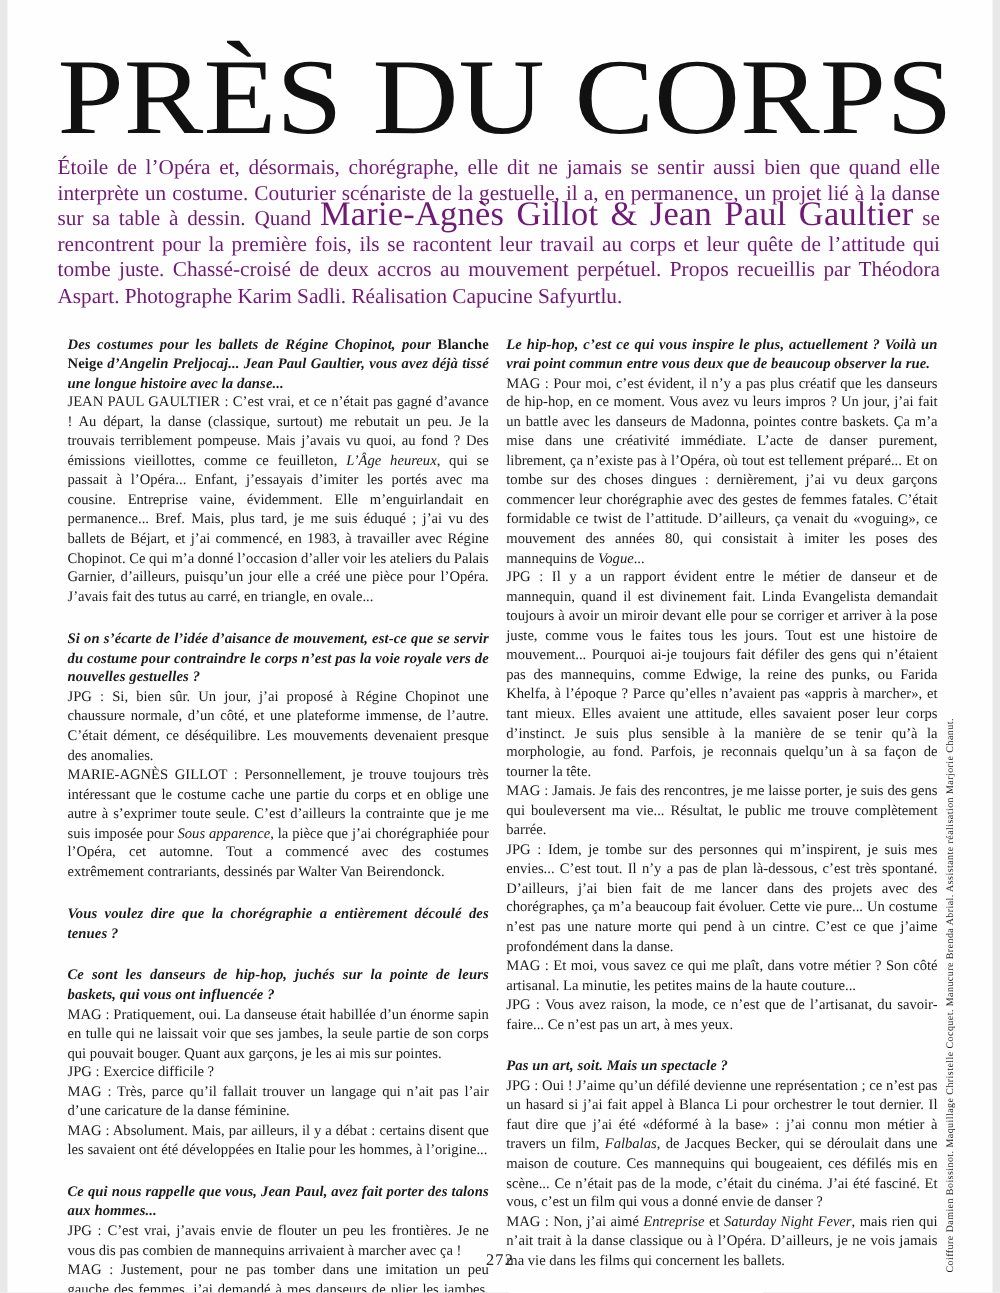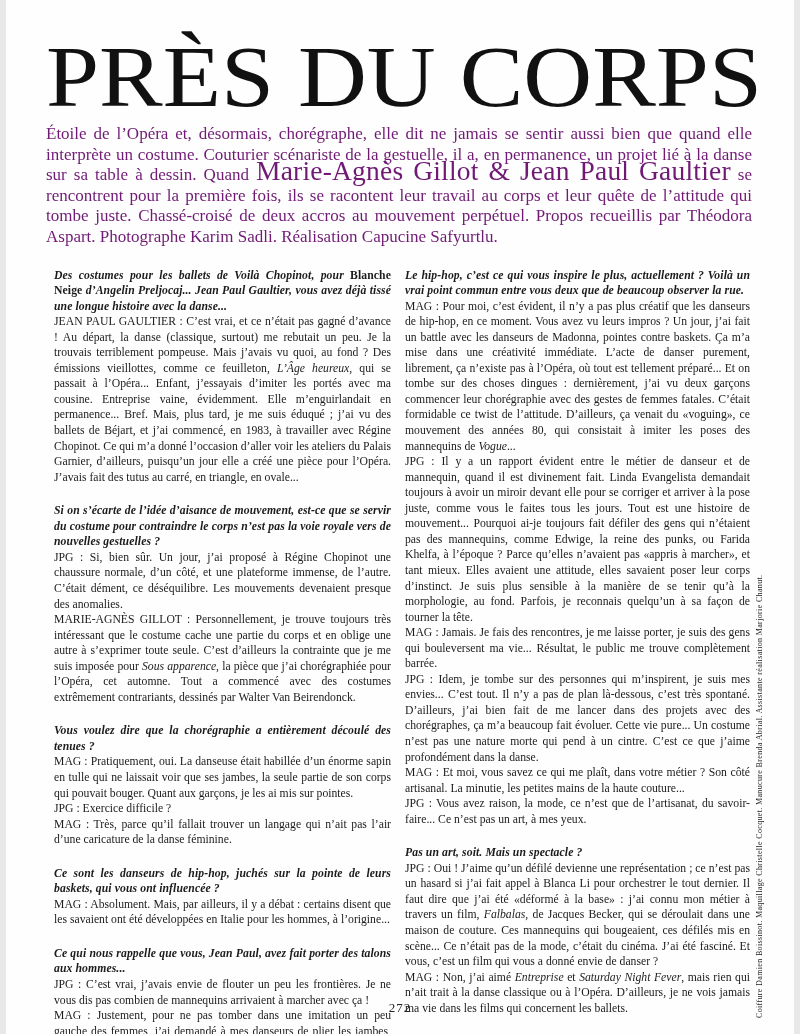--- a/index.html
+++ b/index.html
@@ -78,42 +78,42 @@
     <svg width="718" height="88" viewBox="0 0 718 88">
       <text x="0" y="80" font-size="86" textLength="716" lengthAdjust="spacingAndGlyphs">PRÈS DU CORPS</text>
     </svg>
   </div>
 
   <p class="intro"><span>Étoile de l’Opéra et, désormais, chorégraphe, elle dit ne jamais se sentir aussi bien que quand elle interprète un costume. Couturier scénariste de la gestuelle, il a, en permanence, un projet lié à la danse sur sa table à dessin. Quand </span><span class="names">Marie-Agnès Gillot &amp; Jean Paul Gaultier</span><span> se rencontrent pour la première fois, ils se racontent leur travail au corps et leur quête de l’attitude qui tombe juste. Chassé-croisé de deux accros au mouvement perpétuel. Propos recueillis par Théodora Aspart. Photographe Karim Sadli. Réalisation Capucine Safyurtlu.</span></p>
 
   <main class="columns">
     <div class="col">
         <div class="block question">
-          <div class="turn"><span>Des costumes pour les ballets de Voilà Chopinot, pour </span><span class="alt">Blanche Neige</span><span> d’Angelin Preljocaj... Jean Paul Gaultier, vous avez déjà tissé une longue histoire avec la danse...</span></div>
+          <div class="turn"><span>Des costumes pour les ballets de Régine Chopinot, pour </span><span class="alt">Blanche Neige</span><span> d’Angelin Preljocaj... Jean Paul Gaultier, vous avez déjà tissé une longue histoire avec la danse...</span></div>
         </div>
         <div class="block answer">
           <div class="turn"><span>JEAN PAUL GAULTIER : C’est vrai, et ce n’était pas gagné d’avance ! Au départ, la danse (classique, surtout) me rebutait un peu. Je la trouvais terriblement pompeuse. Mais j’avais vu quoi, au fond ? Des émissions vieillottes, comme ce feuilleton, </span><span class="alt">L’Âge heureux</span><span>, qui se passait à l’Opéra... Enfant, j’essayais d’imiter les portés avec ma cousine. Entreprise vaine, évidemment. Elle m’enguirlandait en permanence... Bref. Mais, plus tard, je me suis éduqué ; j’ai vu des ballets de Béjart, et j’ai commencé, en 1983, à travailler avec Régine Chopinot. Ce qui m’a donné l’occasion d’aller voir les ateliers du Palais Garnier, d’ailleurs, puisqu’un jour elle a créé une pièce pour l’Opéra. J’avais fait des tutus au carré, en triangle, en ovale...</span></div>
         </div>
         <div class="block question">
           <div class="turn"><span>Si on s’écarte de l’idée d’aisance de mouvement, est-ce que se servir du costume pour contraindre le corps n’est pas la voie royale vers de nouvelles gestuelles ?</span></div>
         </div>
         <div class="block answer">
           <div class="turn"><span>JPG : Si, bien sûr. Un jour, j’ai proposé à Régine Chopinot une chaussure normale, d’un côté, et une plateforme immense, de l’autre. C’était dément, ce déséquilibre. Les mouvements devenaient presque des anomalies.</span></div>
           <div class="turn"><span>MARIE-AGNÈS GILLOT : Personnellement, je trouve toujours très intéressant que le costume cache une partie du corps et en oblige une autre à s’exprimer toute seule. C’est d’ailleurs la contrainte que je me suis imposée pour </span><span class="alt">Sous apparence</span><span>, la pièce que j’ai chorégraphiée pour l’Opéra, cet automne. Tout a commencé avec des costumes extrêmement contrariants, dessinés par Walter Van Beirendonck.</span></div>
         </div>
         <div class="block question">
           <div class="turn"><span>Vous voulez dire que la chorégraphie a entièrement découlé des tenues ?</span></div>
         </div>
+        <div class="block question">
+          <div class="turn"><span>Ce sont les danseurs de hip-hop, juchés sur la pointe de leurs baskets, qui vous ont influencée ?</span></div>
+        </div>
         <div class="block answer">
           <div class="turn"><span>MAG : Pratiquement, oui. La danseuse était habillée d’un énorme sapin en tulle qui ne laissait voir que ses jambes, la seule partie de son corps qui pouvait bouger. Quant aux garçons, je les ai mis sur pointes.</span></div>
           <div class="turn"><span>JPG : Exercice difficile ?</span></div>
           <div class="turn"><span>MAG : Très, parce qu’il fallait trouver un langage qui n’ait pas l’air d’une caricature de la danse féminine.</span></div>
-        </div>
-        <div class="block question">
-          <div class="turn"><span>Ce sont les danseurs de hip-hop, juchés sur la pointe de leurs baskets, qui vous ont influencée ?</span></div>
         </div>
         <div class="block answer">
           <div class="turn"><span>MAG : Absolument. Mais, par ailleurs, il y a débat : certains disent que les savaient ont été développées en Italie pour les hommes, à l’origine...</span></div>
         </div>
         <div class="block question">
           <div class="turn"><span>Ce qui nous rappelle que vous, Jean Paul, avez fait porter des talons aux hommes...</span></div>
         </div>
         <div class="block answer">
           <div class="turn"><span>JPG : C’est vrai, j’avais envie de flouter un peu les frontières. Je ne vous dis pas combien de mannequins arrivaient à marcher avec ça !</span></div>
           <div class="turn"><span>MAG : Justement, pour ne pas tomber dans une imitation un peu gauche des femmes, j’ai demandé à mes danseurs de plier les jambes, d’aller vers des gestes a priori disgracieux...</span></div>

